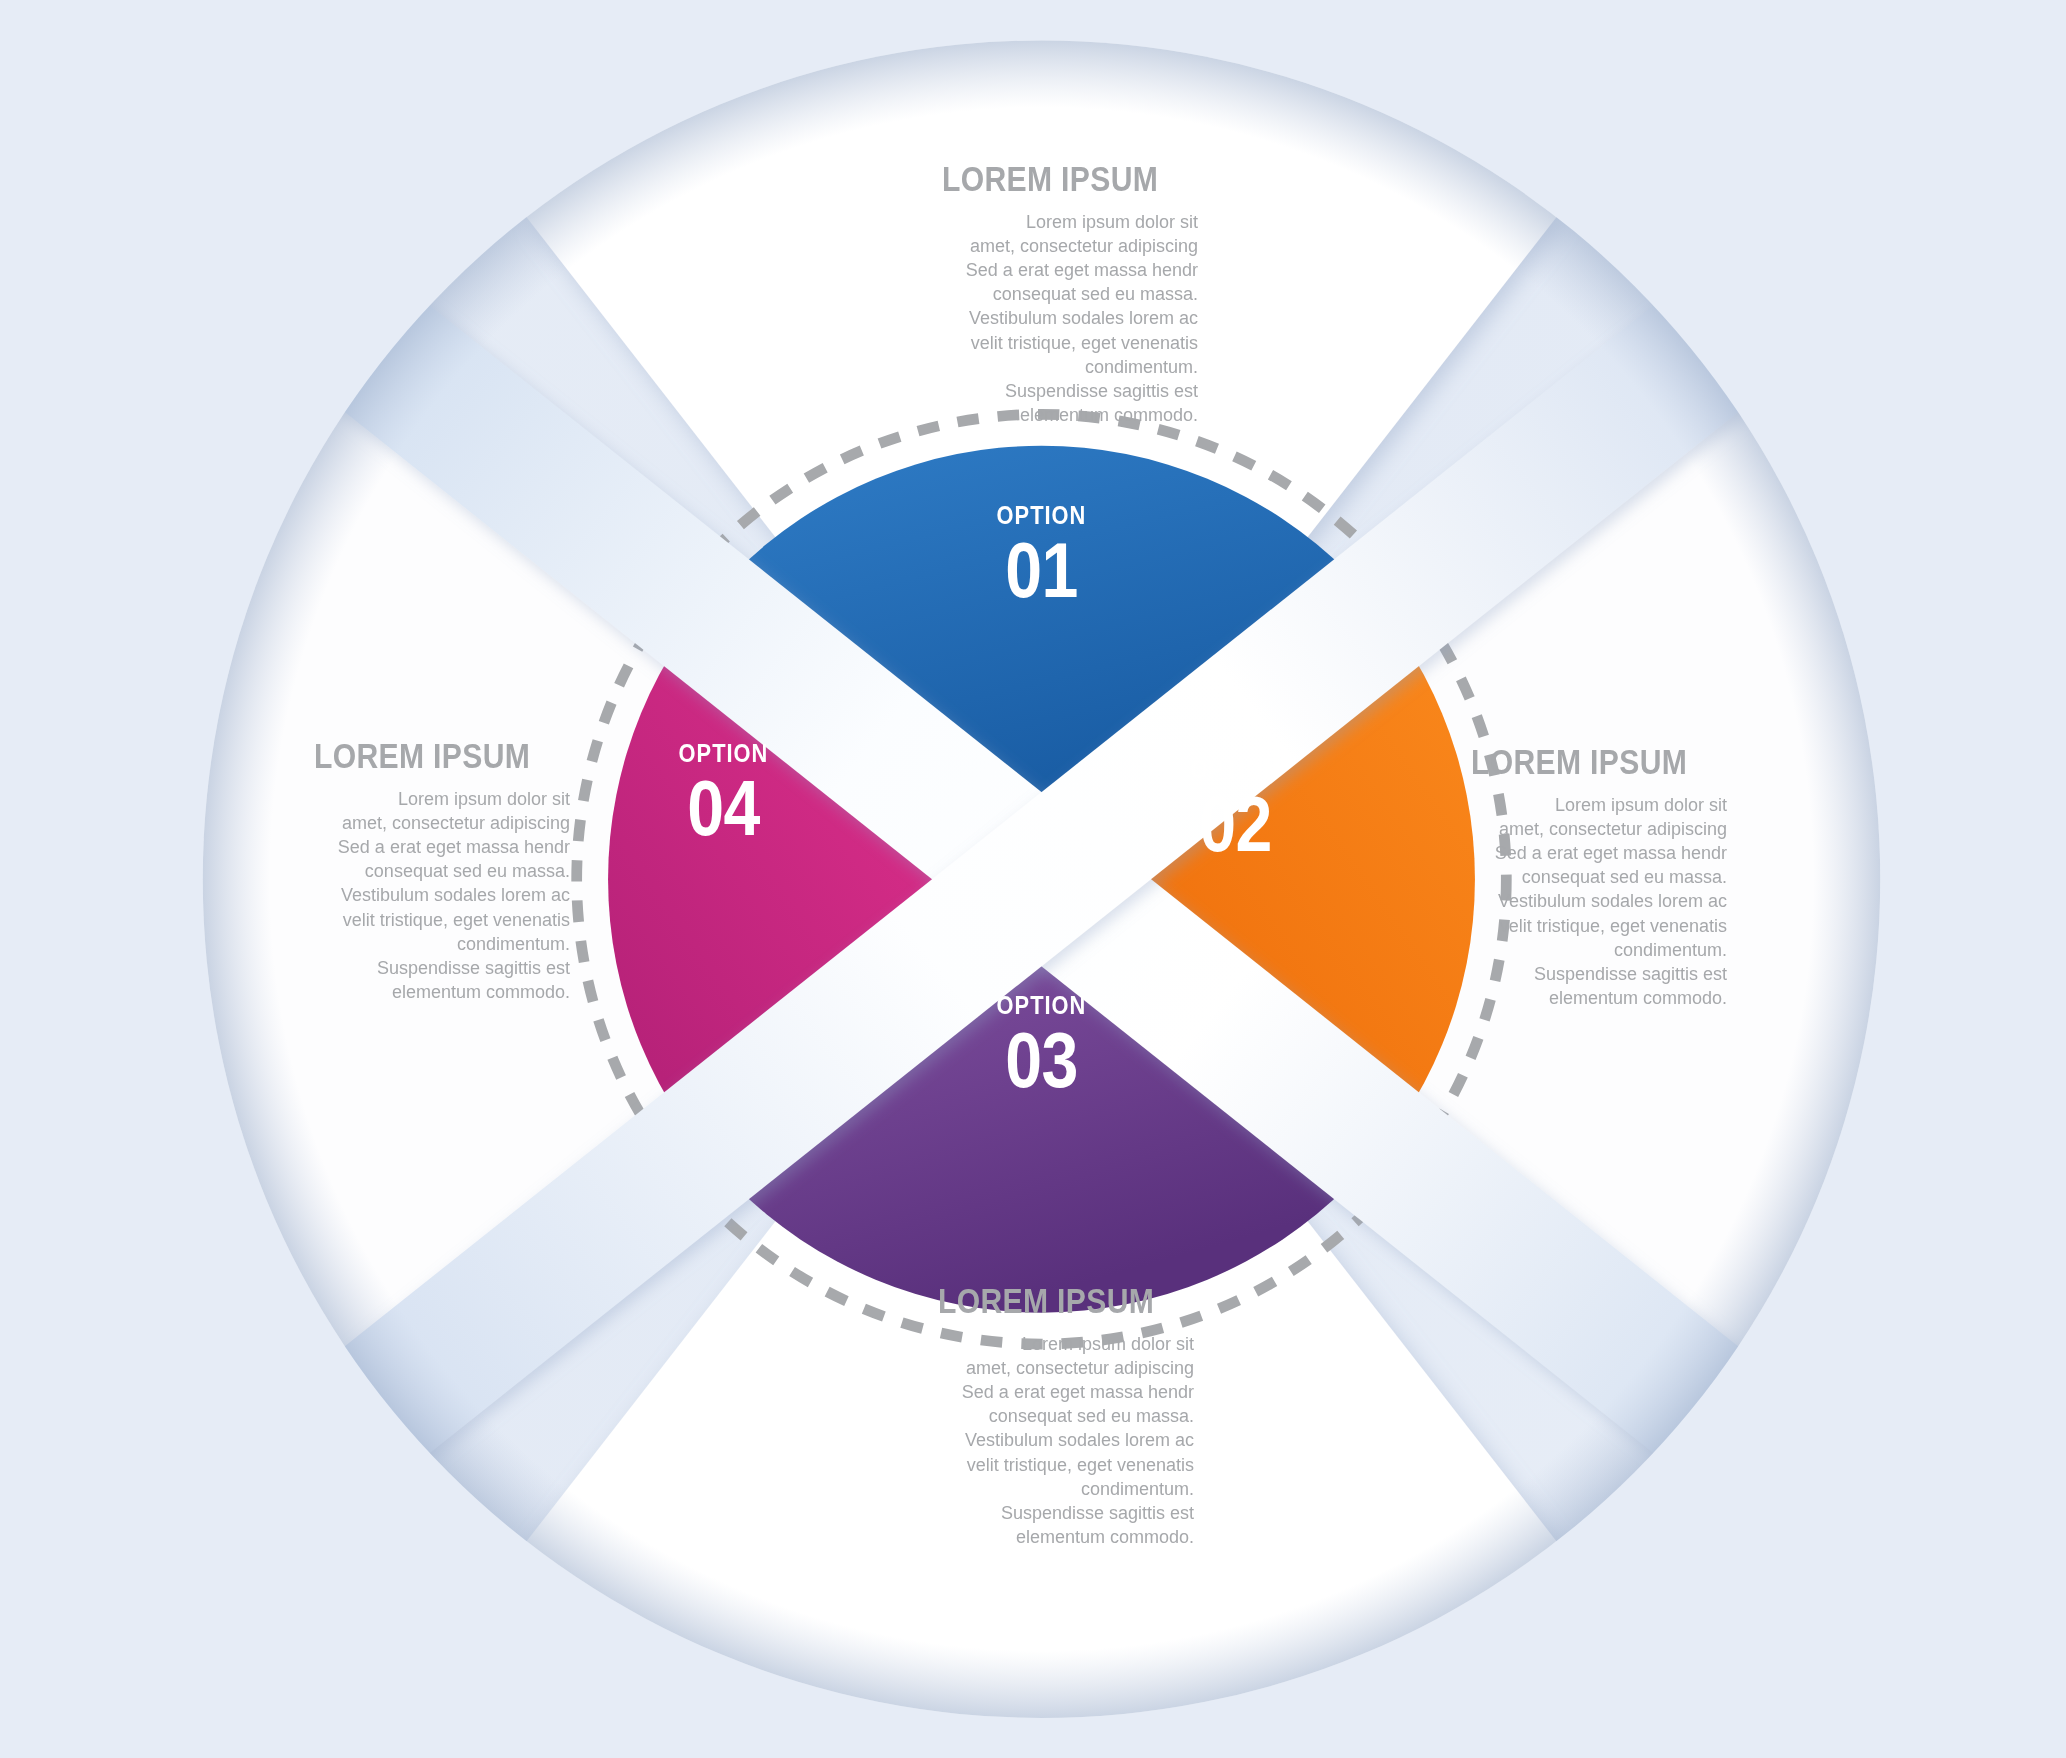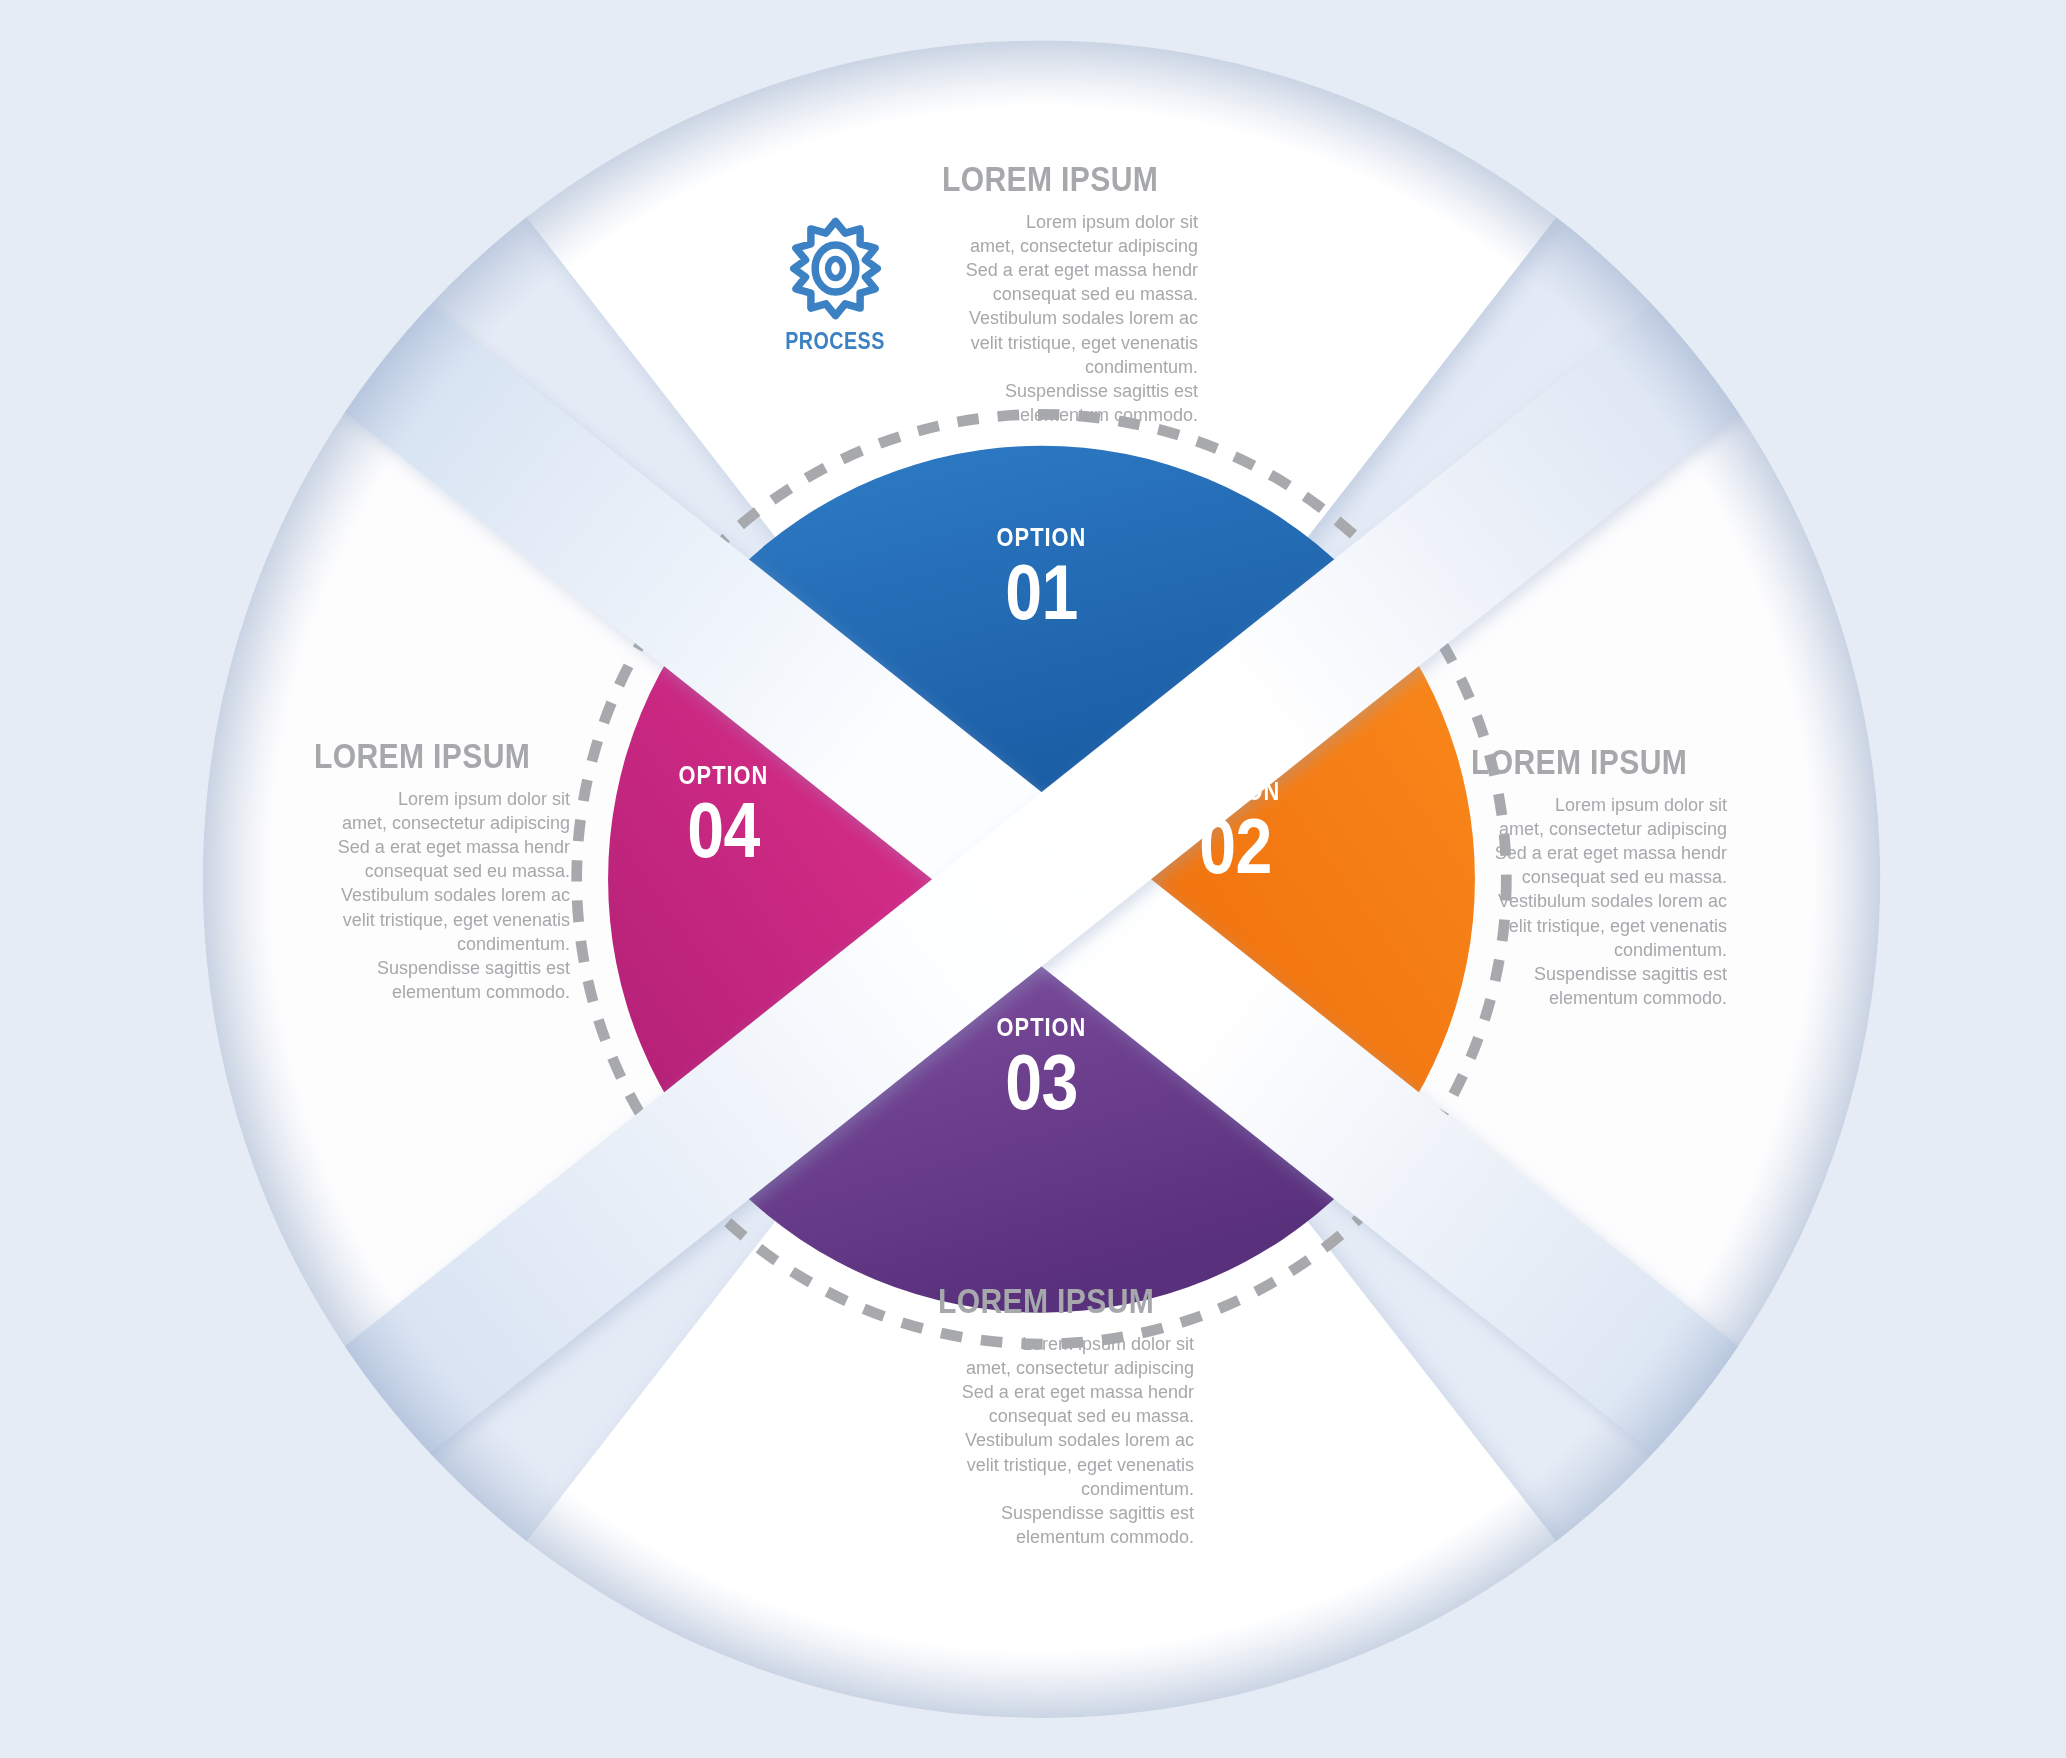--- a/index.html
+++ b/index.html
@@ -62,21 +62,20 @@
     letter-spacing: 0.6px;
     margin-top: 6.6px;
     transform: scaleX(0.82);
     line-height: 1;
   }
   .opt {
     position: absolute;
     color: #ffffff;
     text-align: center;
     font-family: "Liberation Sans Narrow", "Liberation Sans", sans-serif;
-    margin-top: 22px;
   }
   .opt .ol {
     font-size: 26px;
     font-weight: 700;
     letter-spacing: 1.2px;
     line-height: 1;
     transform: scaleX(0.84);
     display: block;
   }
   .opt .on {
@@ -192,31 +191,20 @@
 
       <path d="M 3980 480 L 4560 1060 L 4880 740 L 4880 -200 L 3520 -200 Z" opacity="0"></path>
     </g>
 
     <circle cx="2520" cy="2128" r="2030" fill="url(#ringShadow)"></circle>
 
   </svg>
 
   <div class="txt-layer">
 
-    <div class="icon-group" style="left:767px; top:215px; width:136px; color:#3c81c4;">
-      <svg class="ico" width="107" height="107" viewBox="0 0 100 100">
-        <path fill="none" stroke="#3c81c4" stroke-width="7" stroke-linejoin="round" d="M50 6 L59 17 L73 13 L73 27 L87 31 L78 42 L89 50
-                 L78 58 L87 69 L73 73 L73 87 L59 83 L50 94 L41 83
-                 L27 87 L27 73 L13 69 L22 58 L11 50 L22 42 L13 31
-                 L27 27 L27 13 L41 17 Z"></path>
-        <ellipse cx="50" cy="50" rx="19" ry="22" fill="none" stroke="#3c81c4" stroke-width="7"></ellipse>
-        <ellipse cx="50" cy="50" rx="7" ry="9" fill="none" stroke="#3c81c4" stroke-width="6"></ellipse>
-      </svg>
-      <div class="ilabel">PROCESS</div>
-    </div>
 
     <div class="tblock" style="left:942px; top:161px; width:256px; text-align:left;">
       <div class="head">LOREM IPSUM</div>
       <div class="body">Lorem ipsum dolor sit
 amet, consectetur adipiscing
 Sed a erat eget massa hendr
 consequat sed eu massa.
 Vestibulum sodales lorem ac
 velit tristique, eget venenatis
 condimentum.

